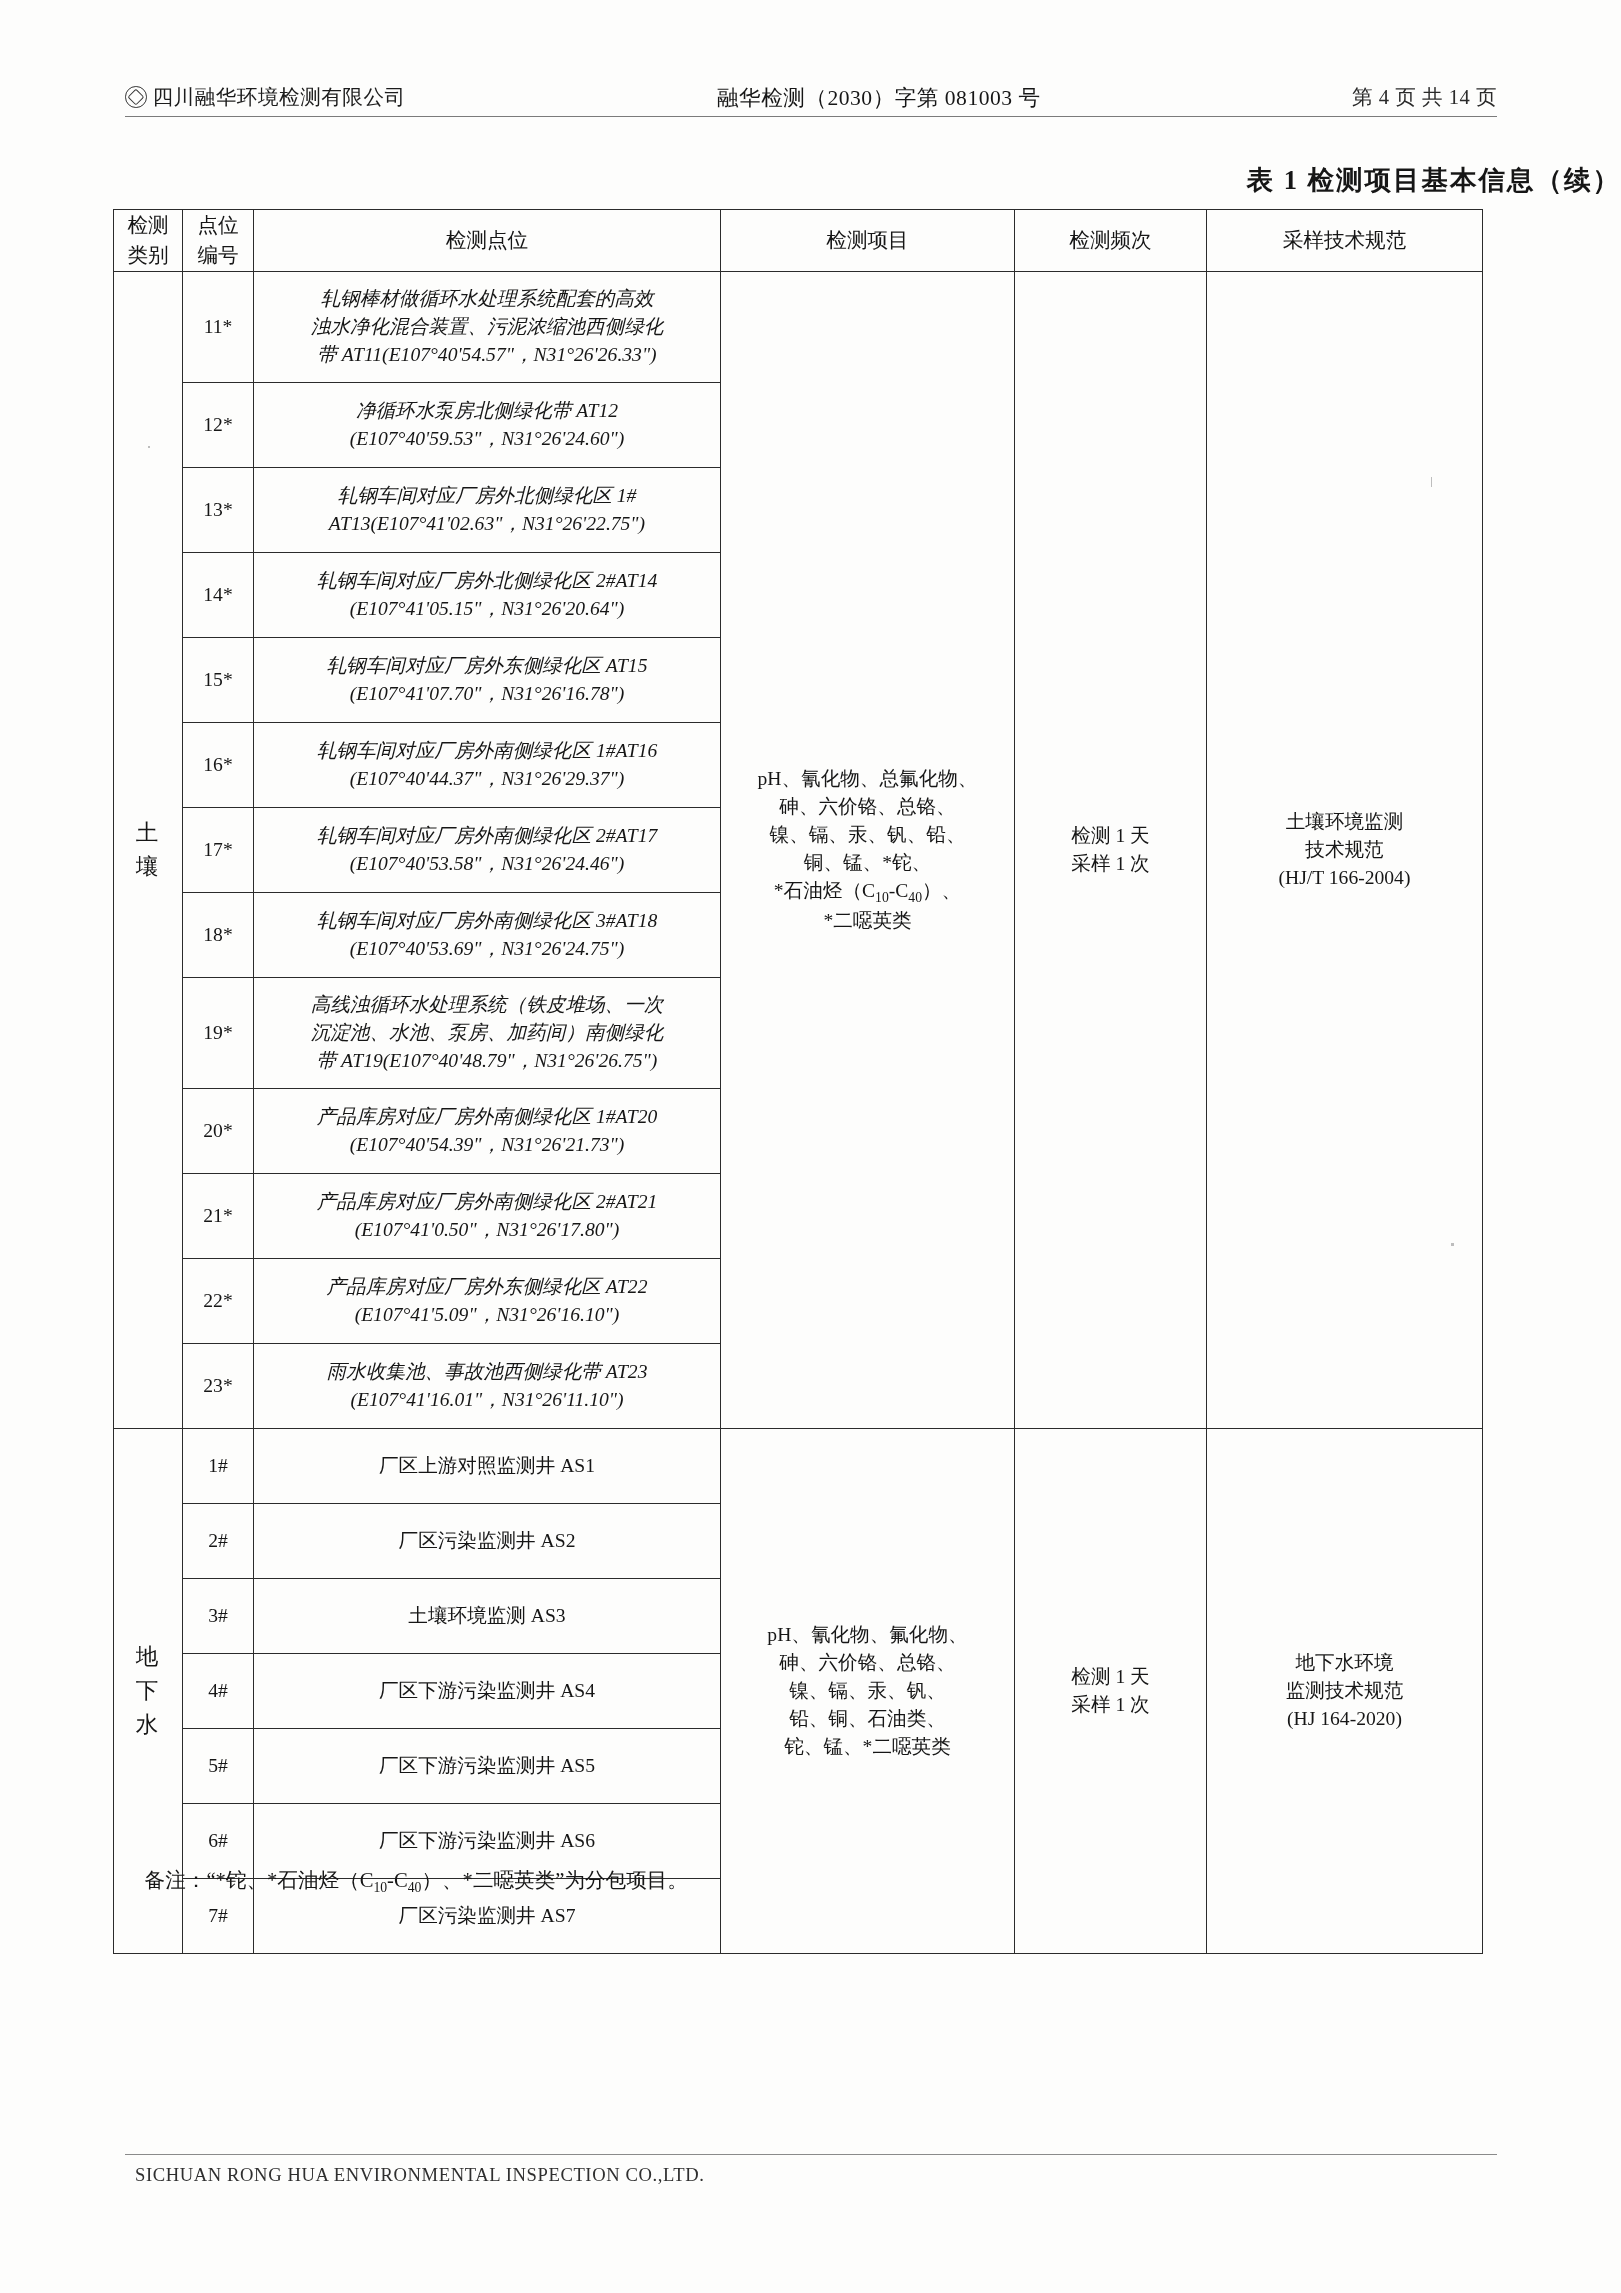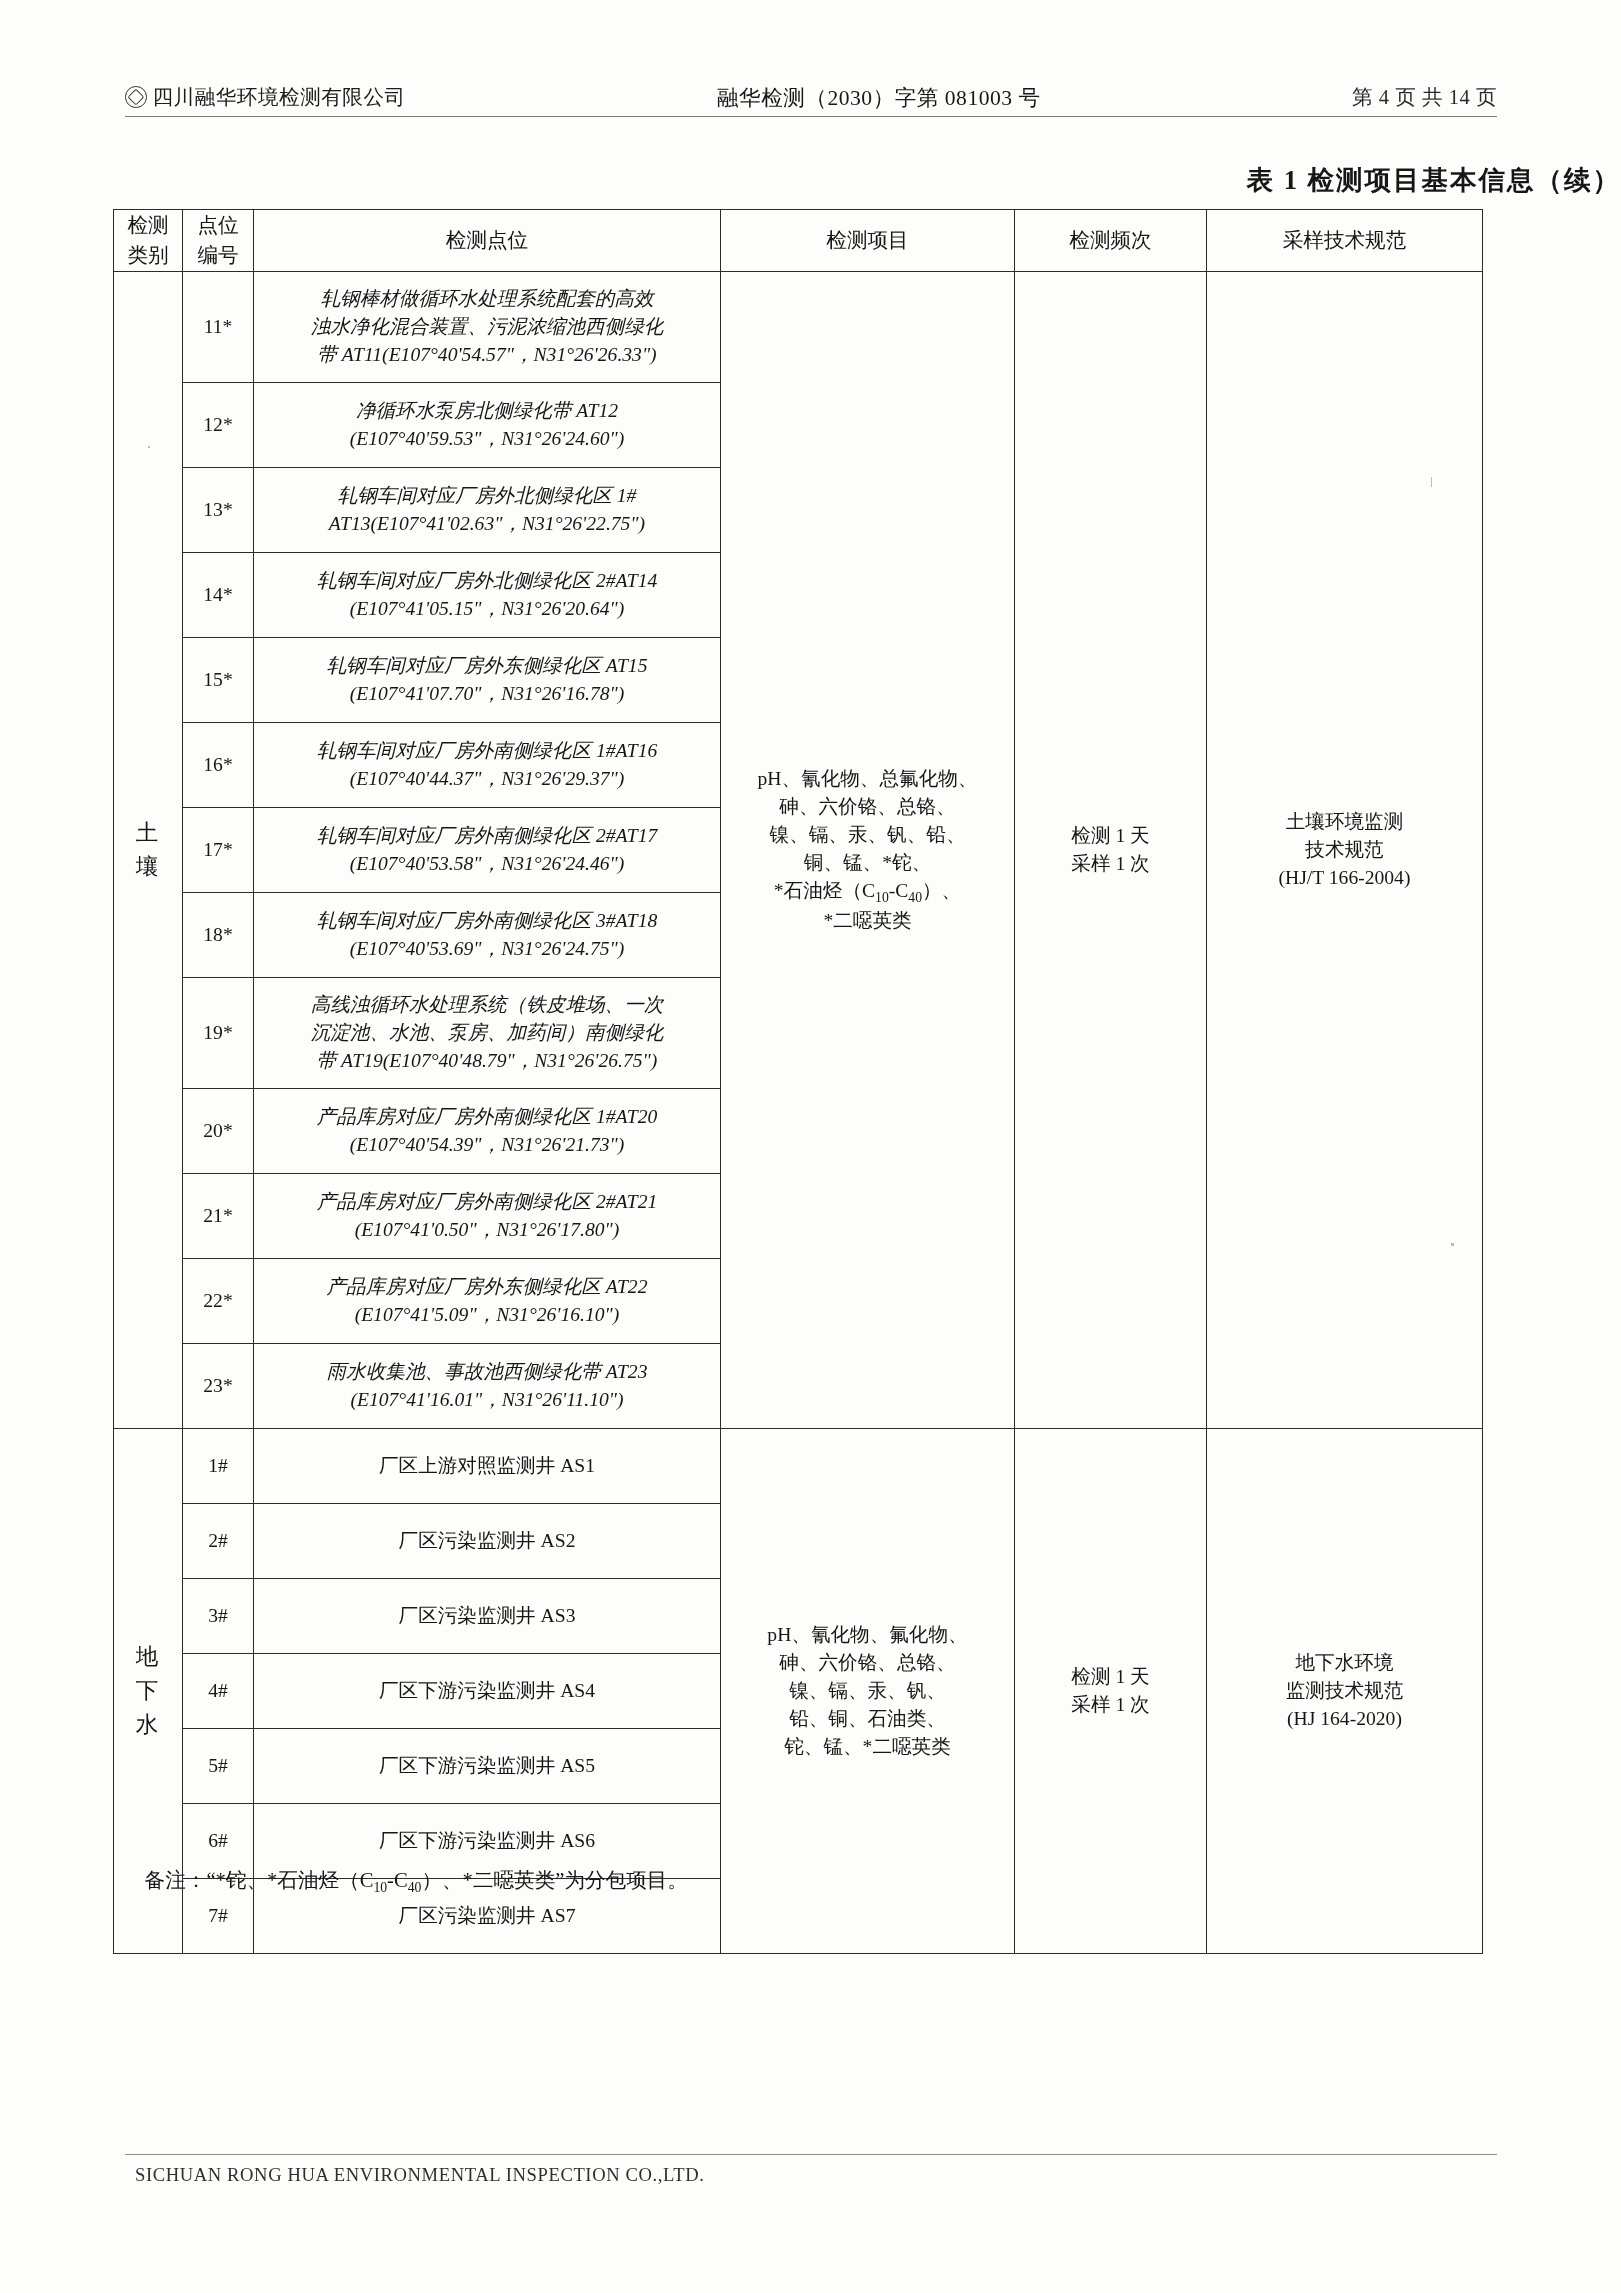--- a/index.html
+++ b/index.html
@@ -352,21 +352,21 @@
           <span class="ln">监测技术规范</span>
           <span class="ln">(HJ 164-2020)</span>
         </td>
       </tr>
       <tr class="gw-row">
         <td class="no-cell">2#</td>
         <td class="point-cell">厂区污染监测井 AS2</td>
       </tr>
       <tr class="gw-row">
         <td class="no-cell">3#</td>
-        <td class="point-cell">厂区污染监测井 AS3</td>
+        <td class="point-cell">土壤环境监测 AS3</td>
       </tr>
       <tr class="gw-row">
         <td class="no-cell">4#</td>
         <td class="point-cell">厂区下游污染监测井 AS4</td>
       </tr>
       <tr class="gw-row">
         <td class="no-cell">5#</td>
         <td class="point-cell">厂区下游污染监测井 AS5</td>
       </tr>
       <tr class="gw-row">

